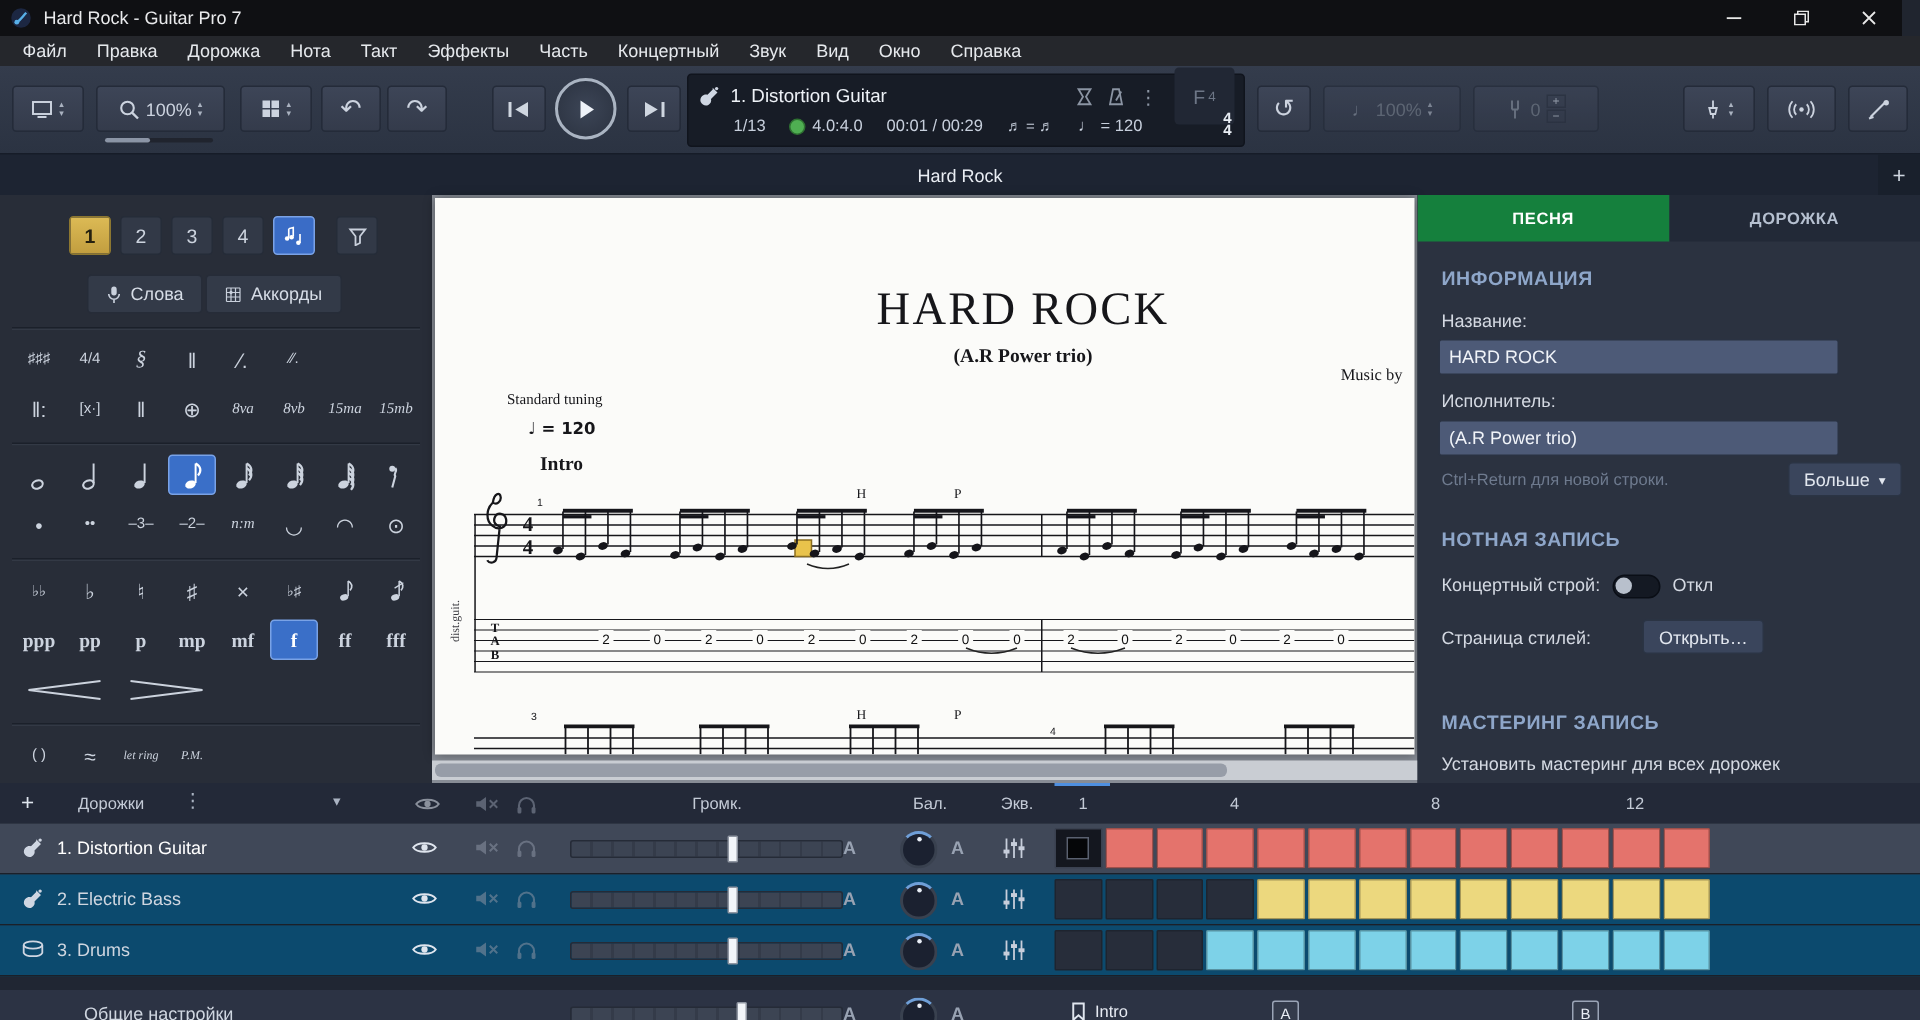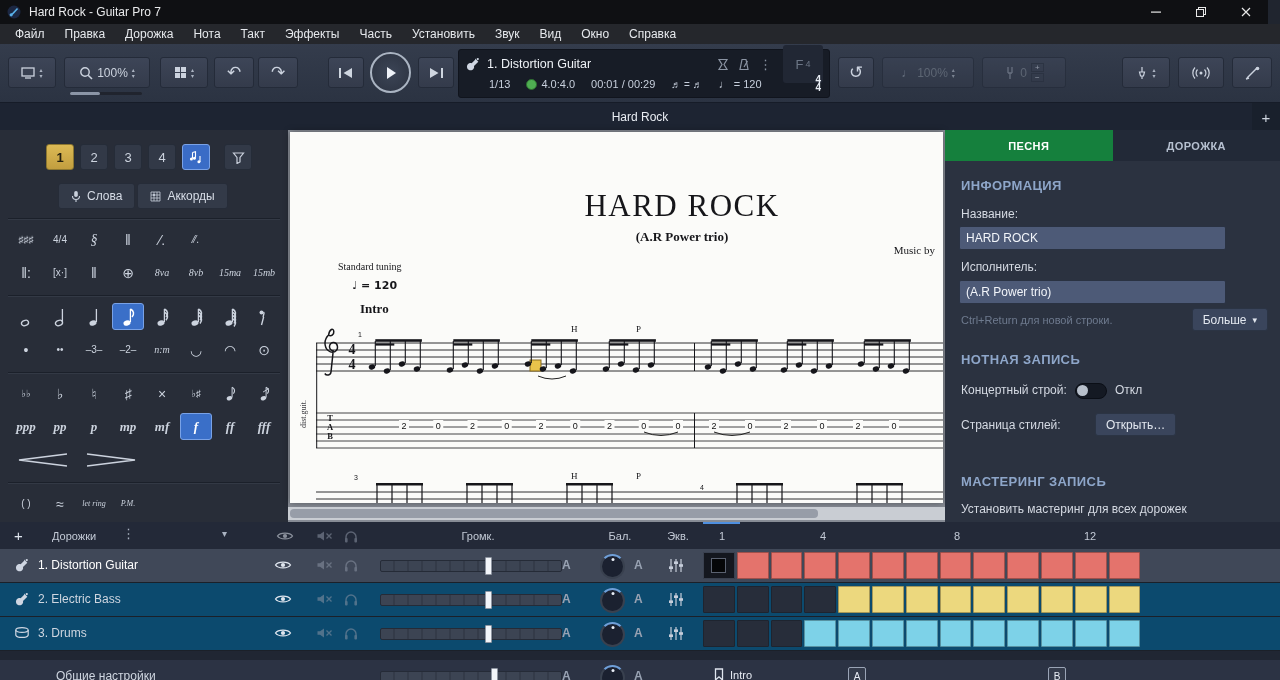--- a/index.html
+++ b/index.html
@@ -75,21 +75,21 @@
         color:#d6dce6;font-size:12px;display:flex;align-items:center;gap:6px}
   .pdiv{height:1px;background:#1b202a;border-bottom:1px solid #333945;margin:9px 8px 0 8px}
   .prow{display:flex;gap:2px;padding:6px 0 0 10px;align-items:center}
   .pi{width:32px;height:27px;background:none;border:1px solid transparent;border-radius:3px;
       color:#ccd3de;font-size:14px;display:flex;align-items:center;justify-content:center;padding:0}
   .pi.sel{background:#3a6fc8;border-color:#79a2e6;color:#fff}
   .pi.wide{width:66px}
   .pi.sm{font-size:10px}
   .pi.xs{font-size:8px;line-height:8px;white-space:pre-line}
   .pi.ser{font-family:"Liberation Serif",serif;font-style:italic}
-  .pi.dyn{font-family:"Liberation Serif",serif;font-style:italic;font-weight:bold;font-size:13px}
+  .pi.dyn{font-family:"Liberation Serif",serif;font-weight:bold;font-size:13px}
 
   
   .score{position:absolute;left:288px;top:0;width:657px;height:392px;background:#878c95}
   .page{position:absolute;left:2px;top:2px;width:653px;height:371px;background:#fbfbf9;
         box-shadow:0 0 7px rgba(0,0,0,.4);overflow:hidden;color:#16161a}
   .page .st{position:absolute;font-family:"Liberation Serif",serif}
   .sc-title{left:392px;top:56px;transform:translateX(-50%);font-size:31px;letter-spacing:1.5px}
   .sc-sub{left:392px;top:97px;transform:translateX(-50%);font-size:13px;font-weight:bold}
   .sc-credit{right:8px;top:112px;font-size:11px}
   .sc-tuning{left:48px;top:129px;font-size:10px}
@@ -190,21 +190,21 @@
   </div>
 
   <div class="menubar" id="menubar">
       <span class="menu-item">Файл</span>
       <span class="menu-item">Правка</span>
       <span class="menu-item">Дорожка</span>
       <span class="menu-item">Нота</span>
       <span class="menu-item">Такт</span>
       <span class="menu-item">Эффекты</span>
       <span class="menu-item">Часть</span>
-      <span class="menu-item">Установить</span>
+      <span class="menu-item">Концертный</span>
       <span class="menu-item">Звук</span>
       <span class="menu-item">Вид</span>
       <span class="menu-item">Окно</span>
       <span class="menu-item">Справка</span>
     </div>
 
   <div class="toolbar">
     <button class="tbtn" style="left:8px;width:48px">
       <svg width="14" height="12">
           <rect x="1" y="1" width="12" height="8" fill="none" stroke="#ccd3df" stroke-width="1.3"></rect>

